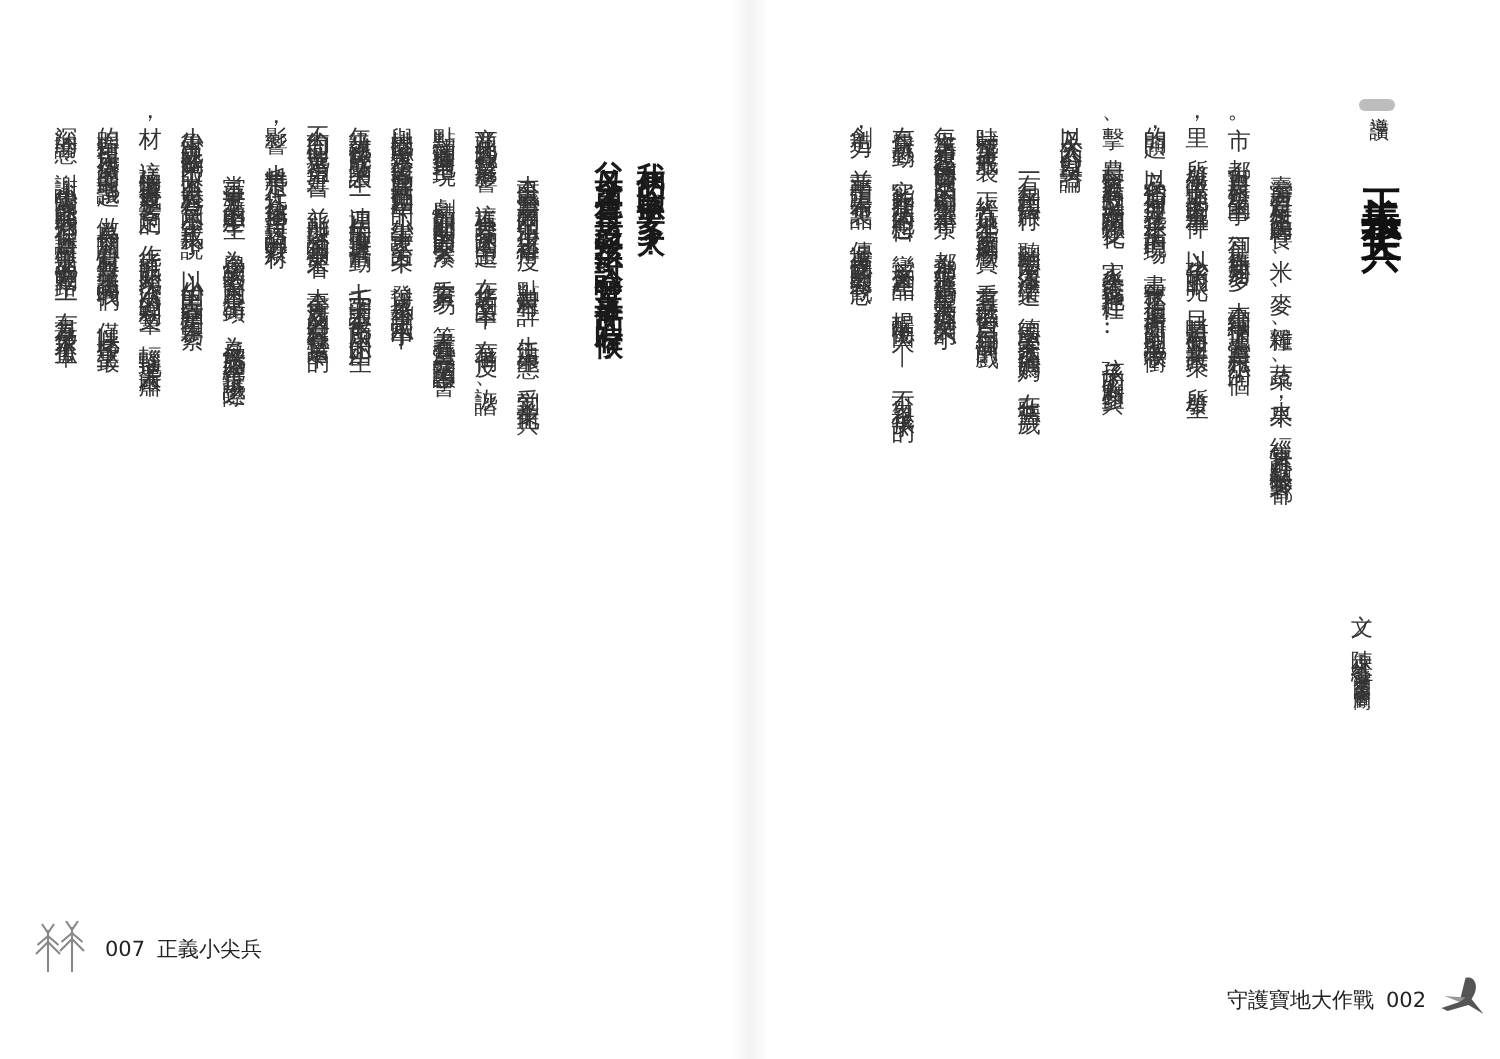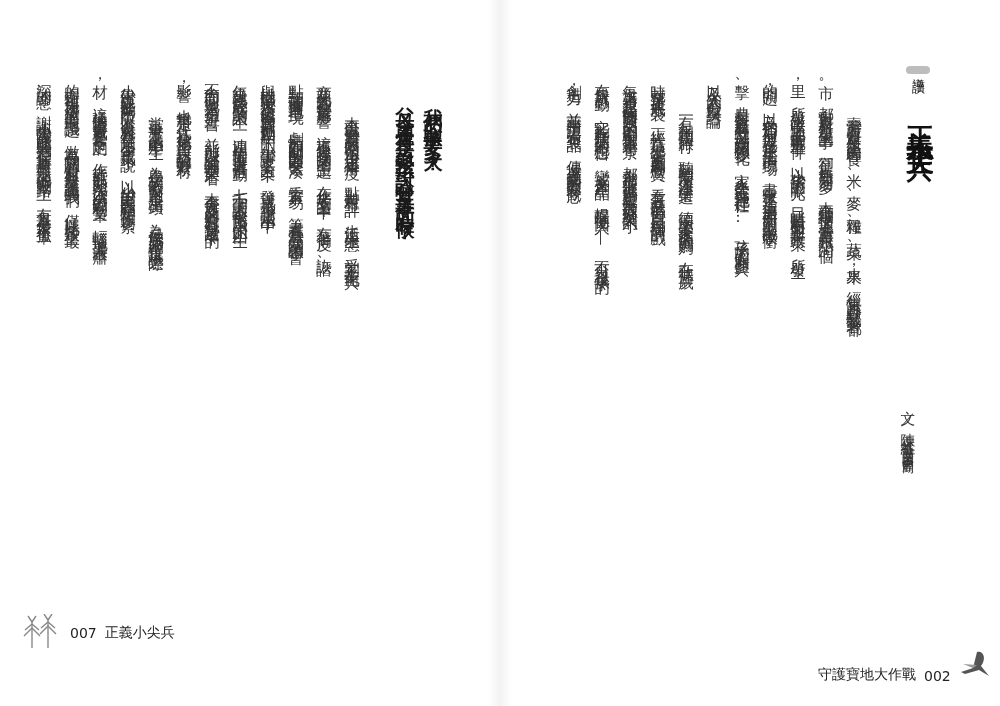--- a/index.html
+++ b/index.html
@@ -38,21 +38,21 @@
     font-size: 15px; letter-spacing: 4px; color: #333; line-height: 20px;
   }
   .author .aff { font-size: 11.5px; letter-spacing: 2px; }
 
   .question {
     position: absolute; writing-mode: vertical-rl; font-size: 19px; font-weight: bold;
     letter-spacing: 6.3px; line-height: 24px; color: #1a1a1a; white-space: nowrap;
   }
 
   .footer-left { position: absolute; left: 22px; top: 616px; height: 34px; display: flex; align-items: center; }
-  .footer-right { position: absolute; left: 818px; top: 650px; height: 34px; display: flex; align-items: flex-end; }
+  .footer-right { position: absolute; left: 818px; top: 650px; height: 34px; display: flex; align-items: center; }
   .folio { font-family: "DejaVu Sans", "Liberation Sans", sans-serif; font-size: 14px; color: #222; }
   .folio .num { margin: 0 8px; }
   .runhead { font-family: "DejaVu Sans", "Liberation Sans", sans-serif; font-size: 14px; color: #222; }
 </style>
 </head>
 <body>
 
 <div class="page page-left"></div>
 <div class="gutter"></div>
 <div class="page page-right"></div>

